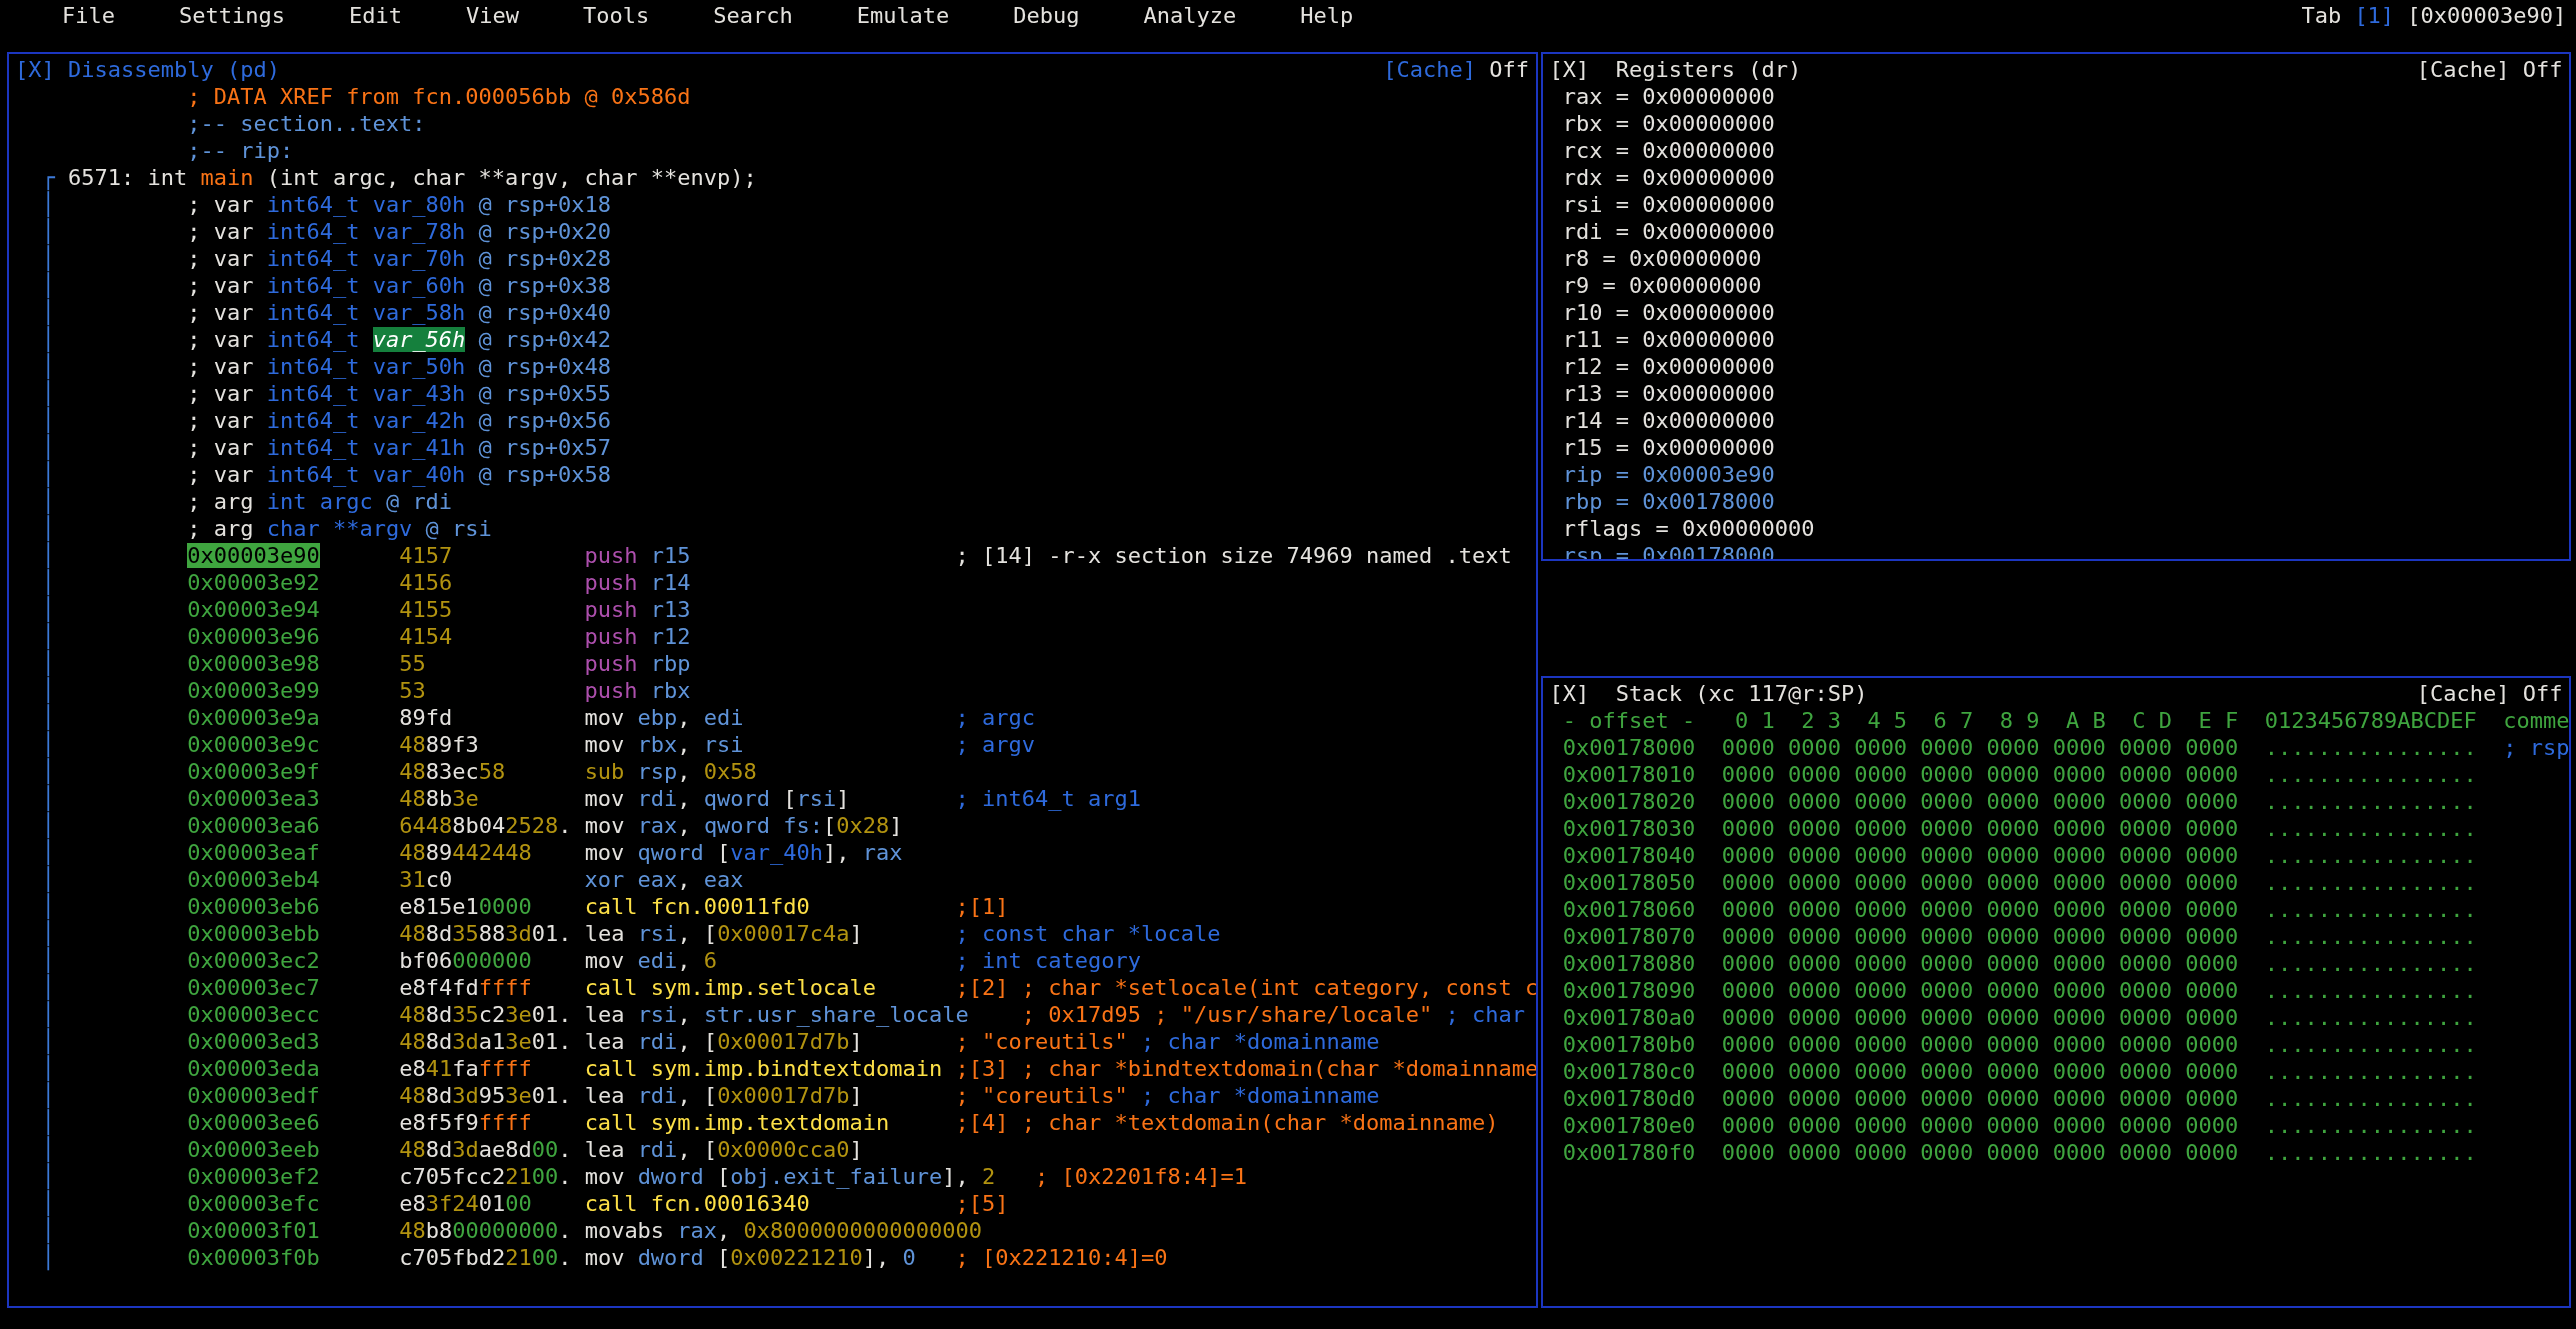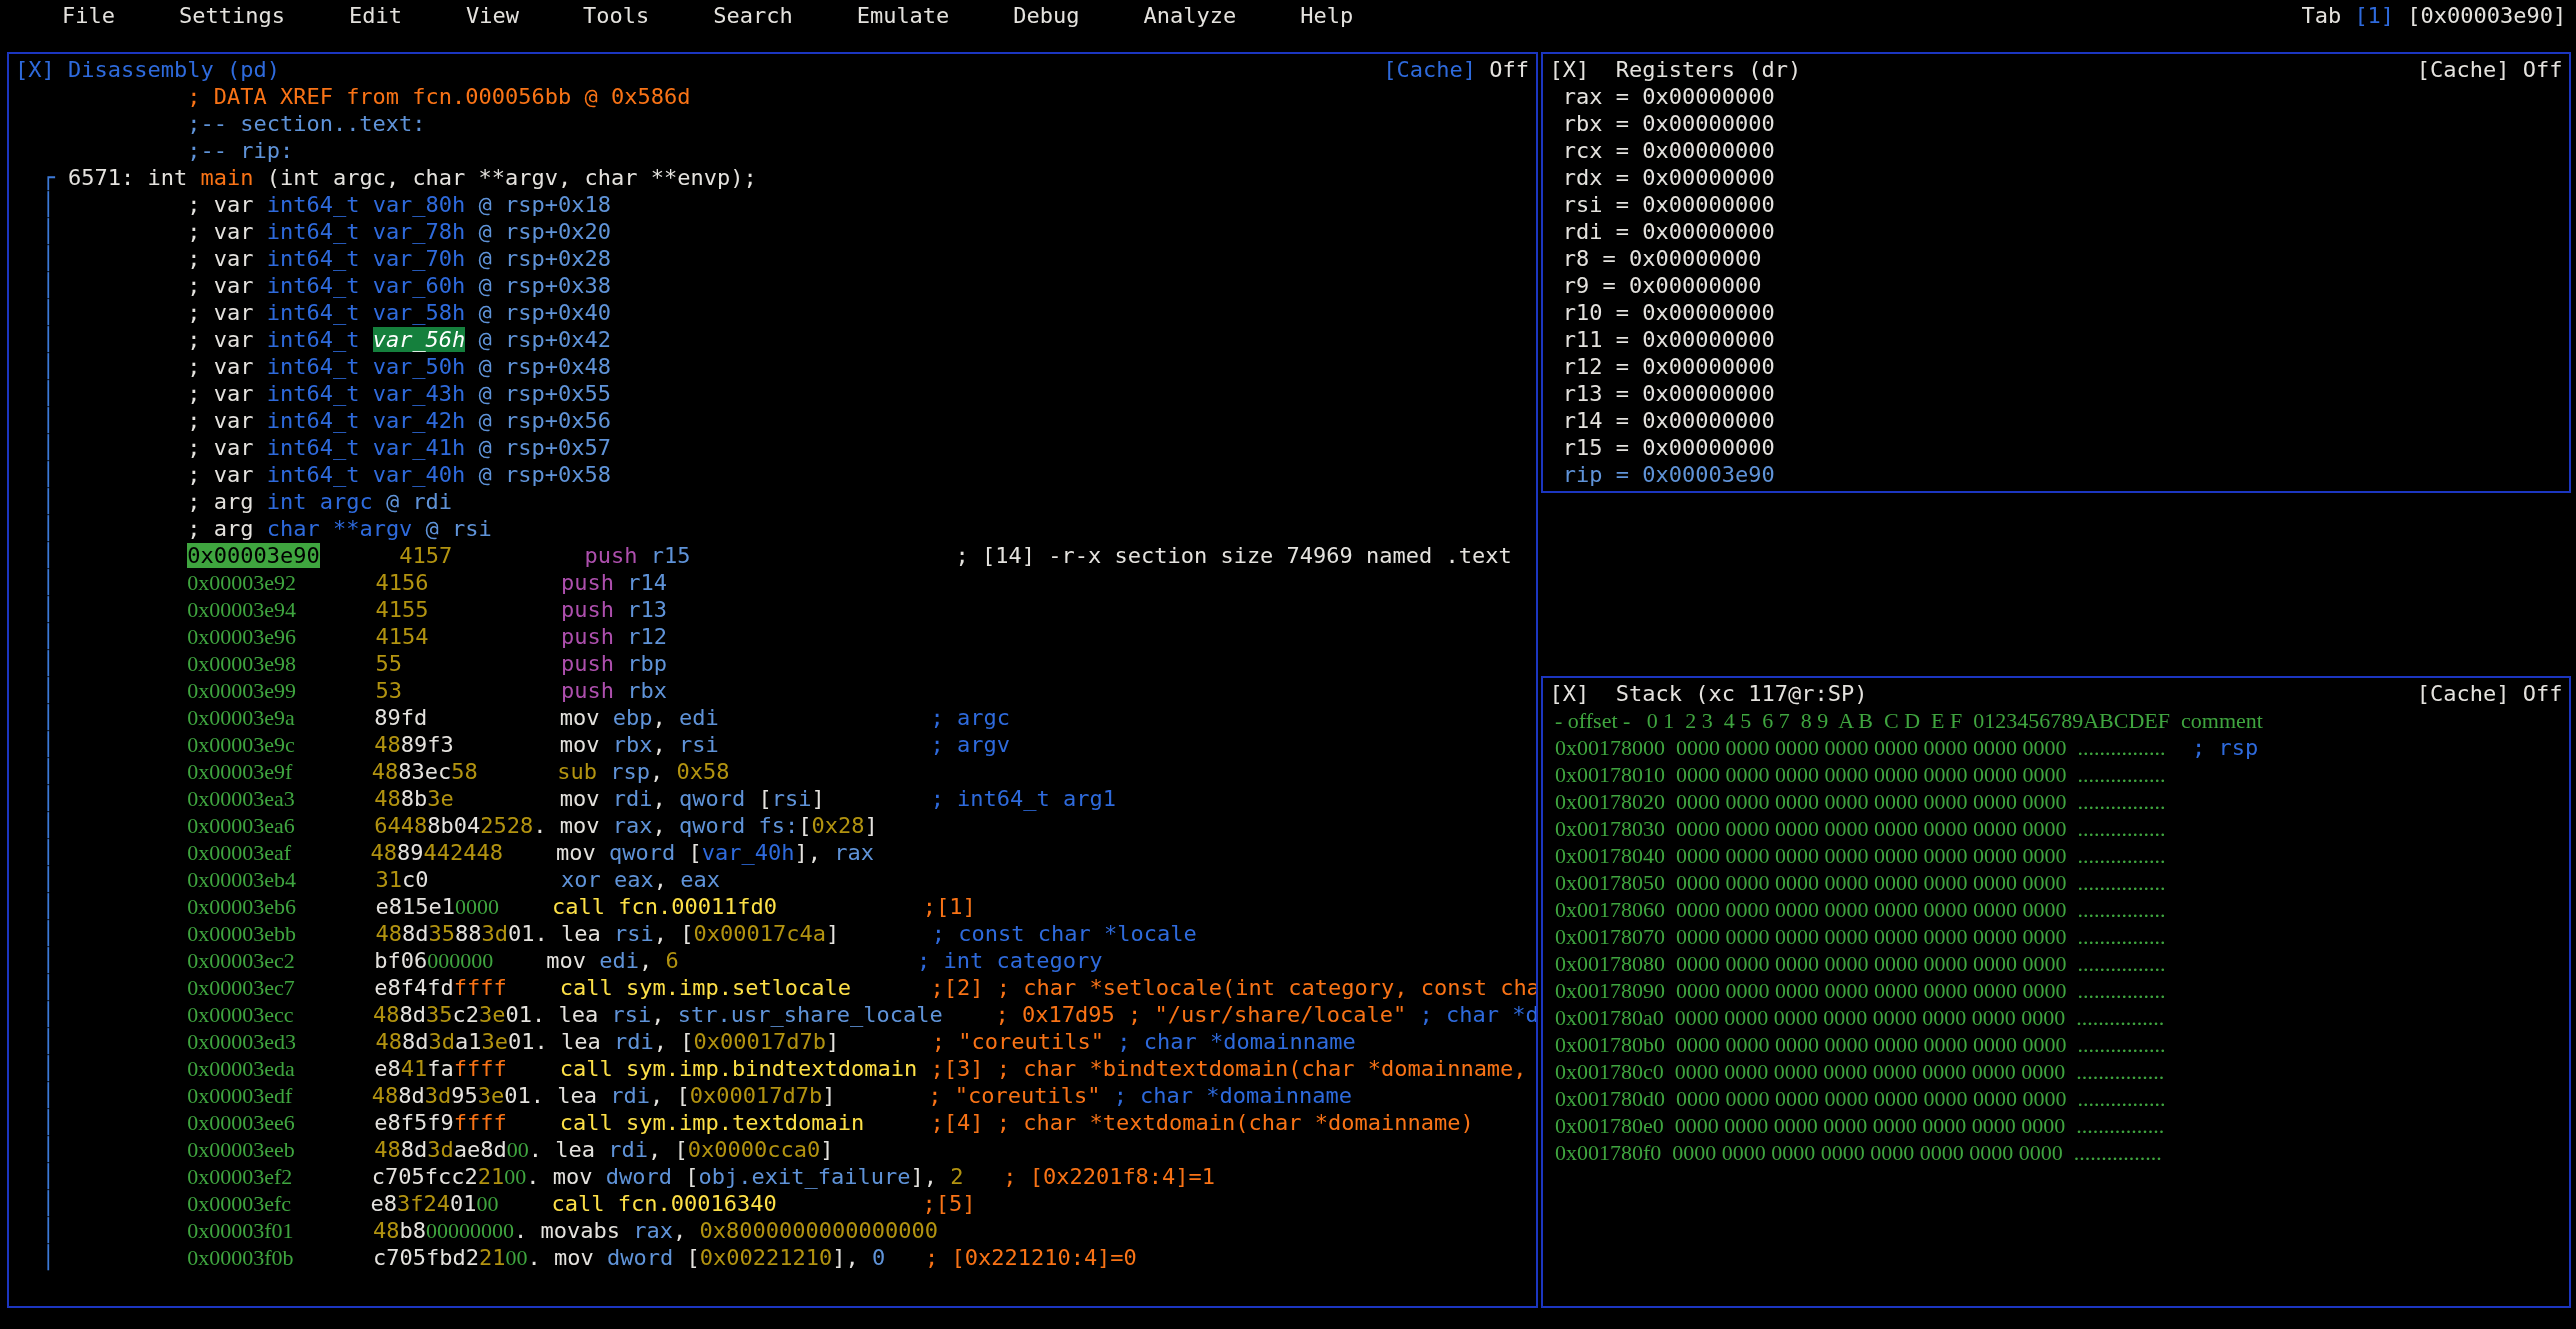--- a/index.html
+++ b/index.html
@@ -12,21 +12,21 @@
     line-height:27px;
     color:#e4e2de;
   }
   
   .c-w{color:#e4e2de;}
   .c-b{color:#2e6adc;}
   .c-sb{color:#5f93d8;text-align:right;}
   .c-r{color:#f97316;}
   .c-y{color:#b29310;}
   .c-m{color:#ad4fad;}
-  .c-g{color:#3fa53f;font-family:Liberation Serif, serif;}
+  .c-g{color:#3fa53f;}
   .c-gb{color:#fde047;font-weight:normal;}
   .c-br{color:#3c7ad8;}
   .c-hg{background:#3fa53f;color:#000;}
   .c-hb{background:#15803d;color:#fff;font-style:italic;}
 
   #menubar{
     position:absolute;left:0;top:0;right:0;height:45px;
     white-space:pre;
   }
   #menu-items{position:absolute;left:24px;top:2.4px;}
@@ -34,21 +34,21 @@
   #tab-indicator{position:absolute;right:9.7px;top:2.4px;white-space:pre;}
 
   .panel{
     position:absolute;
     border:2.4px solid #1c36c0;
     background:#000;
     overflow:hidden;
     box-sizing:border-box;
   }
   #panel-disassembly{left:6.5px;top:52px;width:1531px;height:1256px;}
-  #panel-registers{left:1541px;top:52px;width:1030px;height:441px;}
+  #panel-registers{left:1541px;top:52px;width:1030px;height:509px;}
   #panel-stack{left:1541px;top:676px;width:1030px;height:632px;}
 
   .panel-titlebar{
     position:relative;
     padding:1.6px 6.5px 0 6.5px;
     white-space:pre;
   }
   .panel-cache{position:absolute;right:6.5px;top:1.6px;white-space:pre;}
   .panel-content{padding:0 0 0 6.5px;white-space:pre;}
   .line{white-space:pre;height:27px;}

